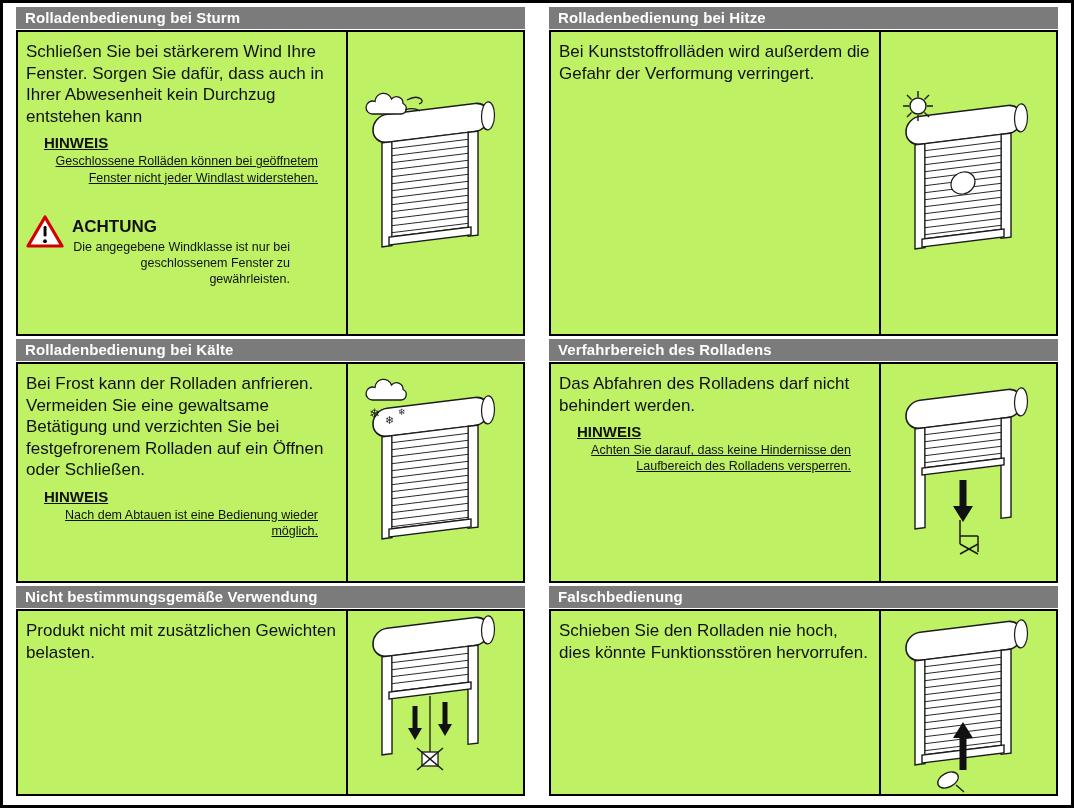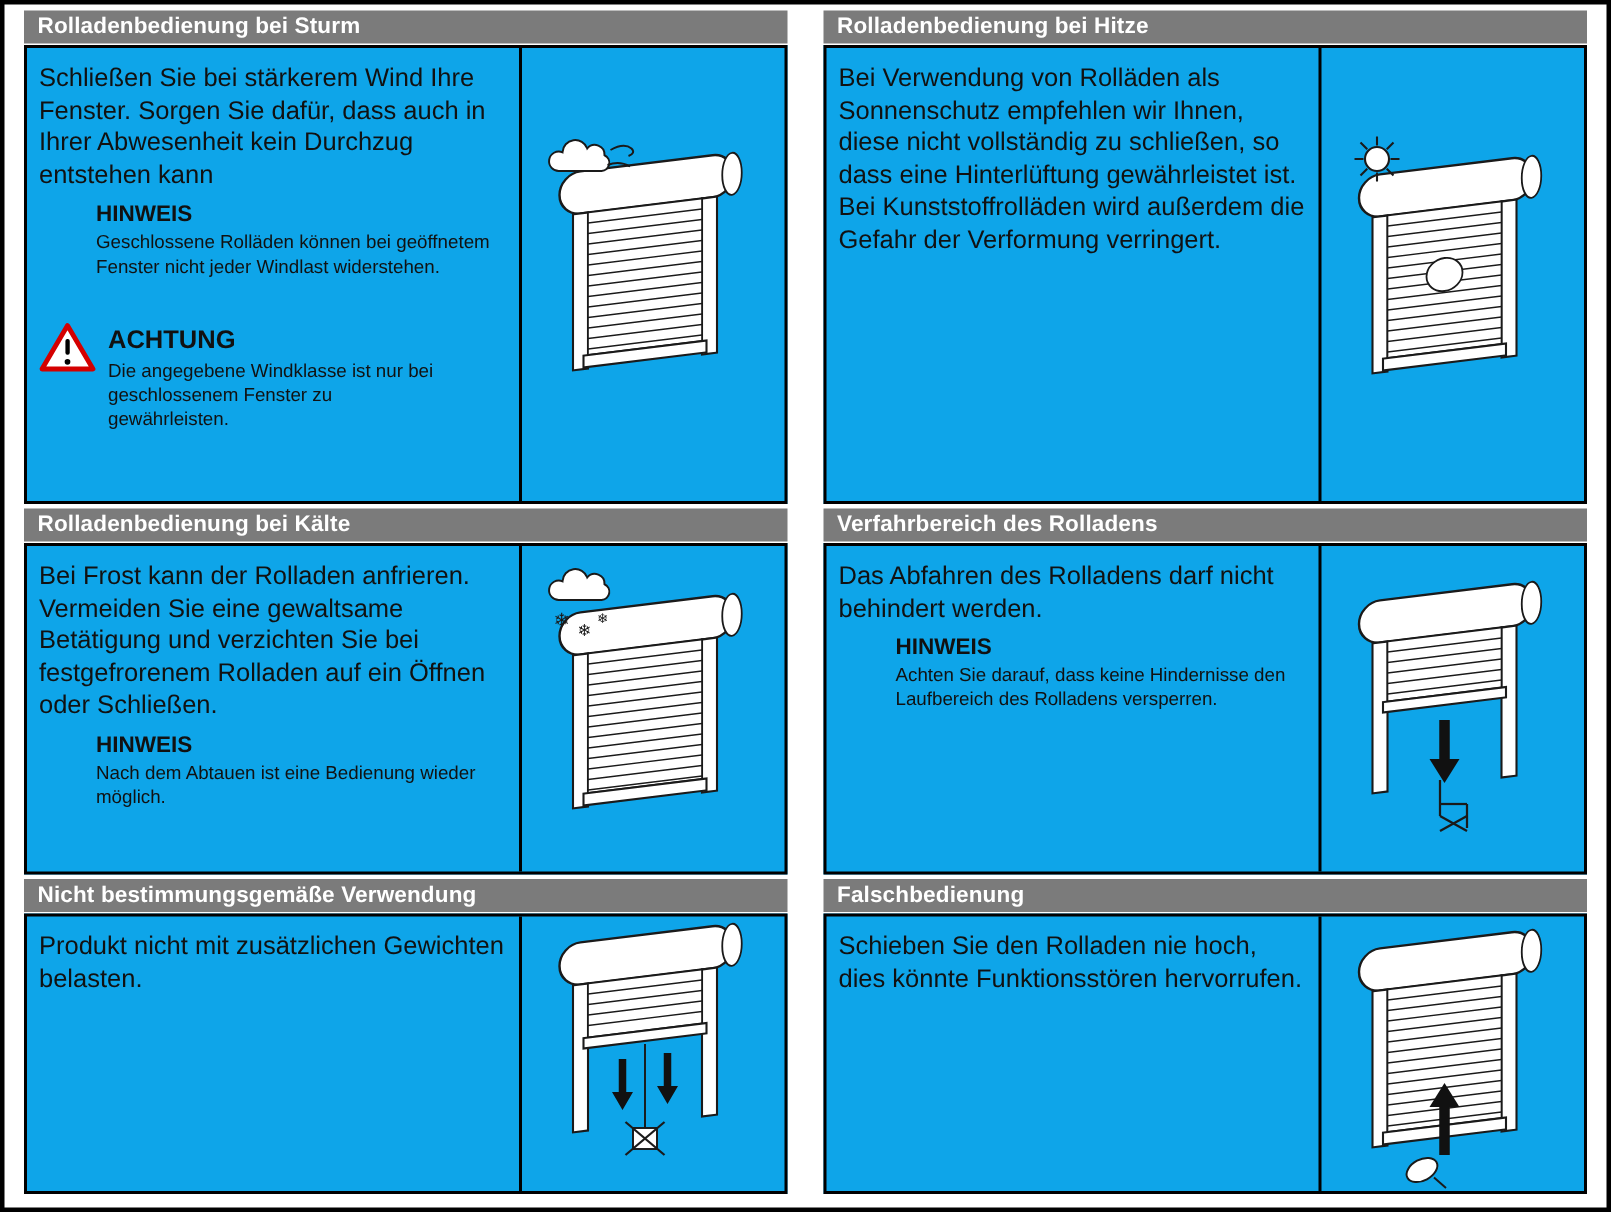--- a/index.html
+++ b/index.html
@@ -11,31 +11,31 @@
     display:grid; grid-template-columns:1fr 1fr;
     grid-template-rows:329px 244px 210px;
     column-gap:24px; row-gap:3px;
   }
   section { display:flex; flex-direction:column; min-height:0; }
   .hdr {
     background:#7b7b7b; color:#fff; font-size:15px; font-weight:bold;
     padding:2px 9px 3px; margin-bottom:1px; letter-spacing:0.1px;
     flex:0 0 auto;
   }
-  .content { flex:1; min-height:0; border:2px solid #000; display:flex; background:#0ea5e9; }
+  .content { flex:1; min-height:0; border:2px solid #000; display:flex; background:#bef264; }
   .text { flex:1; padding:9px 8px 0 8px; overflow:hidden; }
   .pic {
     width:177px; flex:0 0 177px; border-left:2px solid #000;
     display:flex; align-items:center; justify-content:center; overflow:hidden;
   }
   .body { font-size:17px; line-height:1.27; max-width:332px; }
   .body.gap { }
-  .note { margin:7px 0 0 38px; }
+  .note { margin:7px 0 0 18px;text-decoration:underline; }
   .note-label { font-weight:bold; font-size:15px; }
-  .note-text { font-size:12.5px; line-height:1.3; max-width:274px; margin-top:2px; }
+  .note-text { font-size:12.5px; line-height:1.3; max-width:274px; margin-top:2px;text-align:right; }
   .achtung { display:flex; margin-top:29px; gap:8px; align-items:flex-start; }
   .achtung .note-text { max-width:218px; }
   .achtung-label { font-weight:bold; font-size:17px; margin-top:2px; }
   svg { display:block; }
 </style>
 </head>
 <body>
 
 <div class="page">
 
@@ -78,21 +78,20 @@
           </g>
         </svg>
       </div>
     </div>
   </section>
 
   <section>
     <div class="hdr">Rolladenbedienung bei Hitze</div>
     <div class="content">
       <div class="text">
-        <p class="body">Bei Verwendung von Rolläden als Sonnenschutz empfehlen wir Ihnen, diese nicht vollständig zu schließen, so dass eine Hinterlüftung gewährleistet ist.</p>
         <p class="body gap">Bei Kunststoffrolläden wird außerdem die Gefahr der Verformung verringert.</p>
       </div>
       <div class="pic">
         <svg width="150" height="190" viewBox="0 0 150 190">
           <g transform="translate(12,30) skewY(-7)" fill="#ffffff" stroke="#1a1a1a">
             <rect x="0" y="0" width="116" height="28" rx="14" stroke-width="1.6"></rect>
             <ellipse cx="115" cy="14" rx="6.5" ry="14" stroke-width="1.2"></ellipse>
             <rect x="9" y="28" width="10" height="104" stroke-width="1.4"></rect>
             <rect x="95" y="28" width="10" height="104" stroke-width="1.4"></rect>
             <rect x="19" y="28" width="76" height="95" stroke-width="1.1"></rect>

